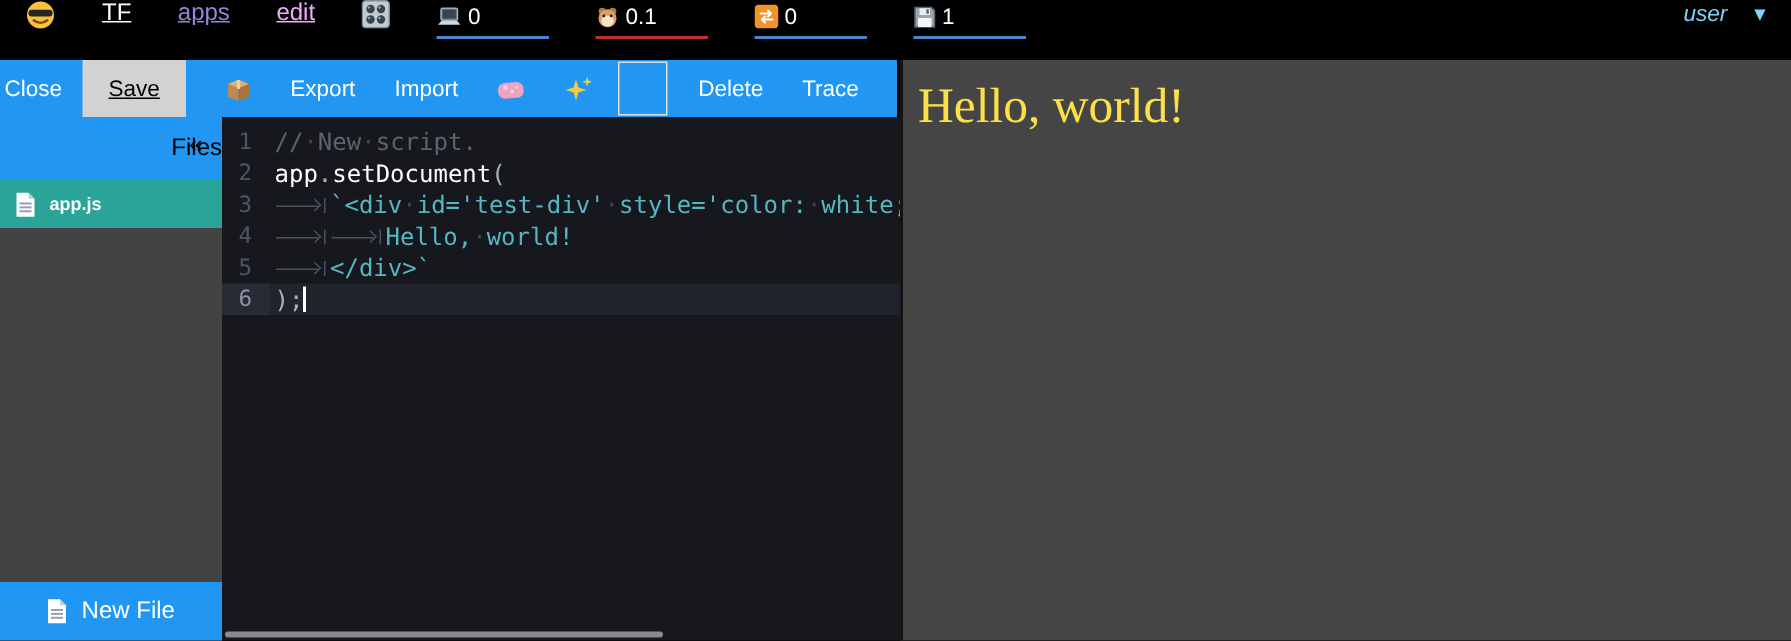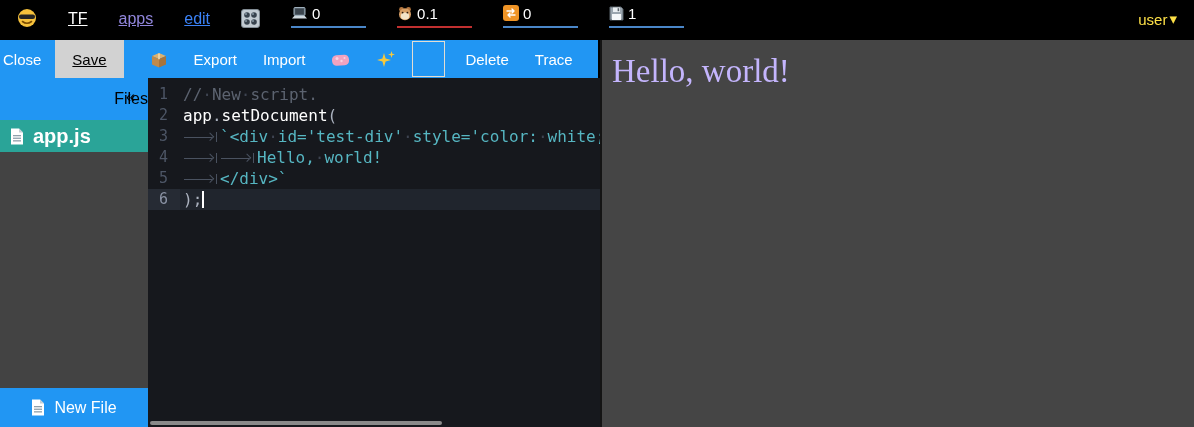--- a/index.html
+++ b/index.html
@@ -2,47 +2,47 @@
 <html><head>
 <meta charset="utf-8">
 <style>
   * { margin:0; padding:0; box-sizing:border-box; }
   html,body { width:1194px; height:427px; }
   body { position:relative; background:#000; overflow:hidden;
          font-family:"Liberation Sans","DejaVu Sans",sans-serif; }
 
   
   .topbar { position:absolute; left:0; top:0; width:1194px; height:28px; background:#000;
-            display:flex; align-items:flex-end; gap:31px; padding:0 17px; }
+            display:flex; align-items:flex-start; gap:31px; padding:0 17px; }
   .icon-btn { display:flex; align-items:center; cursor:pointer; }
   .lnk { text-decoration:underline; font-size:16px; cursor:pointer; }
   .lnk-tf   { color:#ffffff; }
   .lnk-apps { color:#9186dc; }
-  .lnk-edit { color:#3b82f6; }
+  .lnk-edit { color:#f0abfc; }
   .counter { display:flex; align-items:center; gap:4px; width:75px; height:26px;
              border-bottom:2px solid #4a86c8; color:#fff; font-size:15px; padding-bottom:2px; }
   .counter.red { border-bottom-color:#c13030; }
-  .user-menu { margin-left:auto; color:#fde047; font-size:15px; display:flex; align-items:center; gap:2px; }
+  .user-menu { margin-left:auto; color:#7dd3fc; font-size:15px; display:flex; align-items:center; gap:18px;font-style:italic; }
 
   
   .toolbar { position:absolute; left:0; top:40px; width:598px; height:38px; background:#2196f3;
              display:flex; align-items:center; gap:26px; padding-left:3px; color:#fff; font-size:15px; }
   .tb-label { cursor:pointer; }
   .save-btn { background:#d2d2d2; color:#000; height:38px; display:flex; align-items:center;
               padding:0 17px; margin-left:-12px; cursor:pointer;text-decoration:underline; }
   .empty-btn { width:33px; height:36px; border:1px solid #e3ddd2; background:transparent;
                margin-left:-10px; cursor:pointer; }
   .tb-after-box { margin-left:-6px; }
 
   
   .sidebar { position:absolute; left:0; top:78px; width:148px; height:349px; background:#434343; }
   .sb-header { height:42px; background:#2196f3; color:#000000; font-size:16px;
                display:flex; align-items:center; justify-content:flex-end; position:relative; }
   .sb-collapse { position:absolute; right:13px; top:10px; font-size:16px; cursor:pointer; }
-  .file-row { height:32px; background:#2aa498; color:#fff; font-weight:bold; font-size:20px;
+  .file-row { height:32px; background:#2aa498; color:#fff; font-weight:bold; font-size:12px;
               display:flex; align-items:center; gap:9px; padding-left:10px; cursor:pointer; }
   .sb-actions { position:absolute; left:0; bottom:0; width:148px; background:#2196f3; }
   .sb-action { height:39px; display:flex; align-items:center; justify-content:center; gap:9px;
                color:#fff; font-size:16px; cursor:pointer; }
 
   
   .editor { position:absolute; left:148px; top:78px; width:452px; height:349px; background:#16181d;
             font-family:"DejaVu Sans Mono","Liberation Mono",monospace; font-size:16px; line-height:21px;
             padding-top:6px; overflow:hidden; }
   .editor-inner { display:flex; }
@@ -64,21 +64,21 @@
   .tok-tab::after { content:""; position:absolute; right:3px; top:50%; width:5px; height:5px;
                     border-top:1px solid #4a5260; border-right:1px solid #4a5260;
                     transform:translateY(-54%) rotate(45deg); }
   .cursor { display:inline-block; width:2px; height:17px; background:#fff; vertical-align:-3px; }
   .hscroll-thumb { position:absolute; left:2px; bottom:2px; width:292px; height:4px;
                    background:#8a8a8a; border-radius:2px; cursor:pointer; }
 
   
   .preview { position:absolute; left:600px; top:40px; width:594px; height:387px; background:#454545;
              border-left:2px solid #141414; }
-  .preview h1 { margin:13px 0 0 10px; color:#c4b5fd; font-size:33px; font-weight:400;
+  .preview h1 { margin:13px 0 0 10px; color:#fde047; font-size:33px; font-weight:400;
                 font-family:"Liberation Serif","DejaVu Serif",serif; }
 
   svg { display:block; }
 </style>
 </head>
 <body>
 
 <div class="topbar">
   <span class="icon-btn">
     <svg width="20" height="20" viewBox="0 0 20 20">

